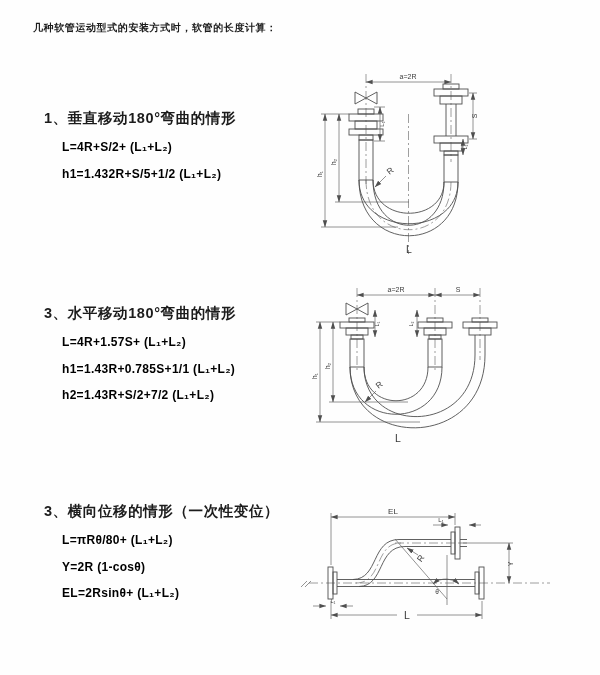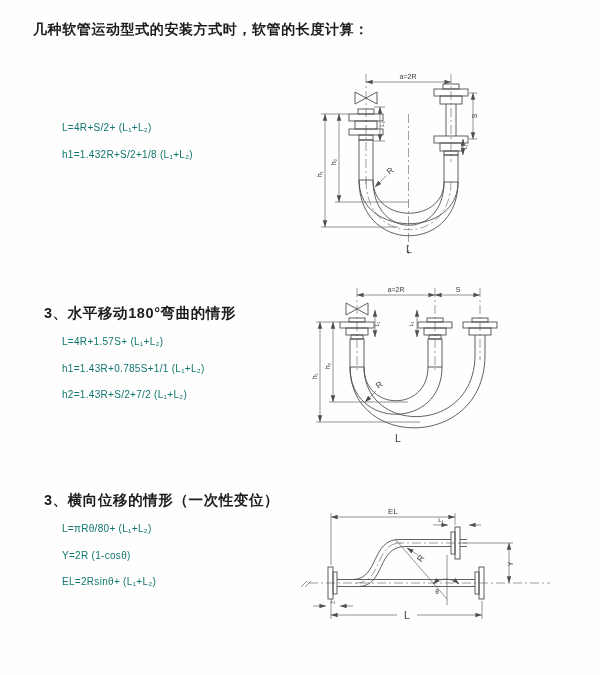--- a/index.html
+++ b/index.html
@@ -1,58 +1,59 @@
 <!DOCTYPE html>
 <html><head>
 <meta charset="utf-8">
 <style>
   html,body{margin:0;padding:0;background:#ffffff;}
   .page{
     position:relative;width:600px;height:675px;background:#fefefe;overflow:hidden;
     font-family:"Liberation Sans","DejaVu Sans",sans-serif;color:#222;
   }
   .doc-title{
-    position:absolute;left:33px;top:21px;font-size:14px;font-weight:600;
+    position:absolute;left:33px;top:21px;font-size:10px;font-weight:600;
     letter-spacing:0.6px;color:#1c1c1c;white-space:nowrap;
   }
   .section{position:absolute;left:44px;}
   .sec-heading{font-size:14.5px;font-weight:600;letter-spacing:0.6px;color:#1c1c1c;white-space:nowrap;}
   .formulas{margin-top:6px;padding-left:18px;}
-  .formula{font-size:10px;line-height:26.5px;letter-spacing:0.3px;color:#0f766e;white-space:nowrap;}
+  .formula{font-size:12px;line-height:26.5px;letter-spacing:0.3px;color:#000000;white-space:nowrap;font-weight:bold;}
   .diag{position:absolute;}
   svg{display:block;}
   svg text{font-family:"Liberation Sans","DejaVu Sans",sans-serif;fill:#3a3a3a;}
   .ln{stroke:#4f4f4f;stroke-width:0.9;fill:none;}
   .thin{stroke:#5a5a5a;stroke-width:0.65;fill:none;}
   .cl{stroke:#6a6a6a;stroke-width:0.65;fill:none;stroke-dasharray:9 3 2 3;}
 </style>
 </head>
 <body>
 
 <div class="page">
 
   <div class="doc-title">几种软管运动型式的安装方式时，软管的长度计算：</div>
 
   <div class="section" style="top:109px;">
+    <div class="sec-heading">1、垂直移动180°弯曲的情形</div>
     <div class="formulas">
       <div class="formula">L=4R+S/2+ (L₁+L₂)</div>
-      <div class="formula">h1=1.432R+S/2+1/8 (L₁+L₂)</div>
+      <div class="formula">h1=1.432R+S/5+1/2 (L₁+L₂)</div>
     </div>
   </div>
 
   <div class="section" style="top:304px;">
     <div class="sec-heading">3、水平移动180°弯曲的情形</div>
     <div class="formulas">
       <div class="formula">L=4R+1.57S+ (L₁+L₂)</div>
       <div class="formula">h1=1.43R+0.785S+1/1 (L₁+L₂)</div>
       <div class="formula">h2=1.43R+S/2+7/2 (L₁+L₂)</div>
     </div>
   </div>
 
-  <div class="section" style="top:491px;">
+  <div class="section" style="top:502px;">
     <div class="sec-heading">3、横向位移的情形（一次性变位）</div>
     <div class="formulas">
       <div class="formula">L=πRθ/80+ (L₁+L₂)</div>
       <div class="formula">Y=2R (1-cosθ)</div>
       <div class="formula">EL=2Rsinθ+ (L₁+L₂)</div>
     </div>
   </div>
 
   <div class="diag" style="left:303px;top:62px;">
     <svg width="265" height="198" viewBox="0 0 265 198">

